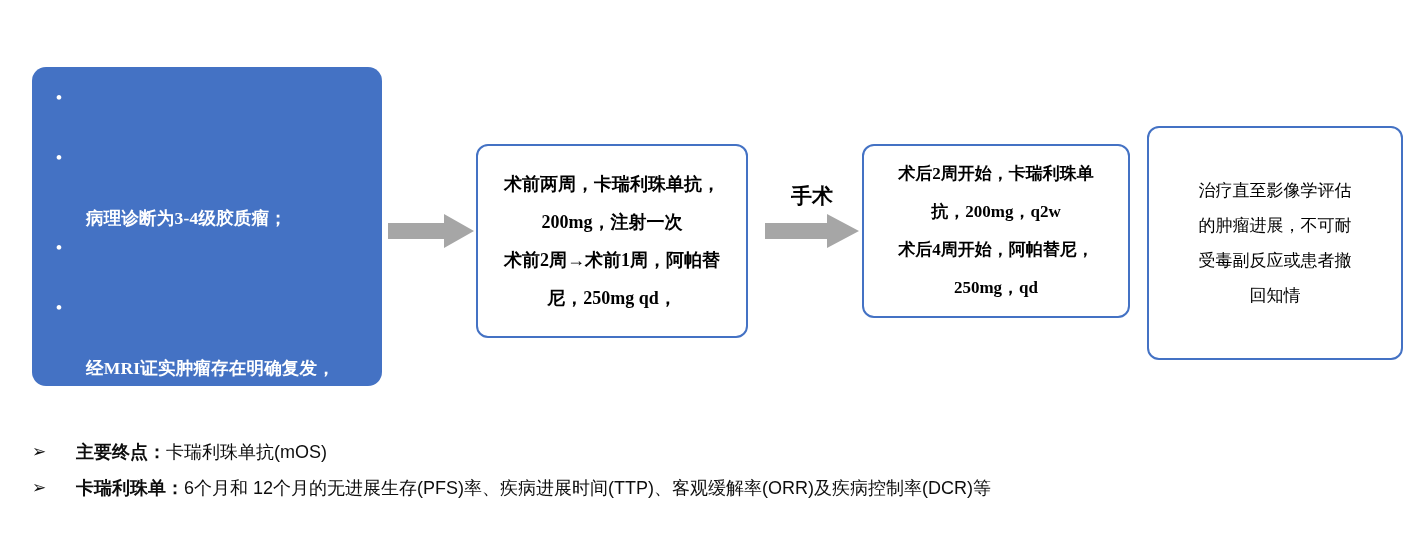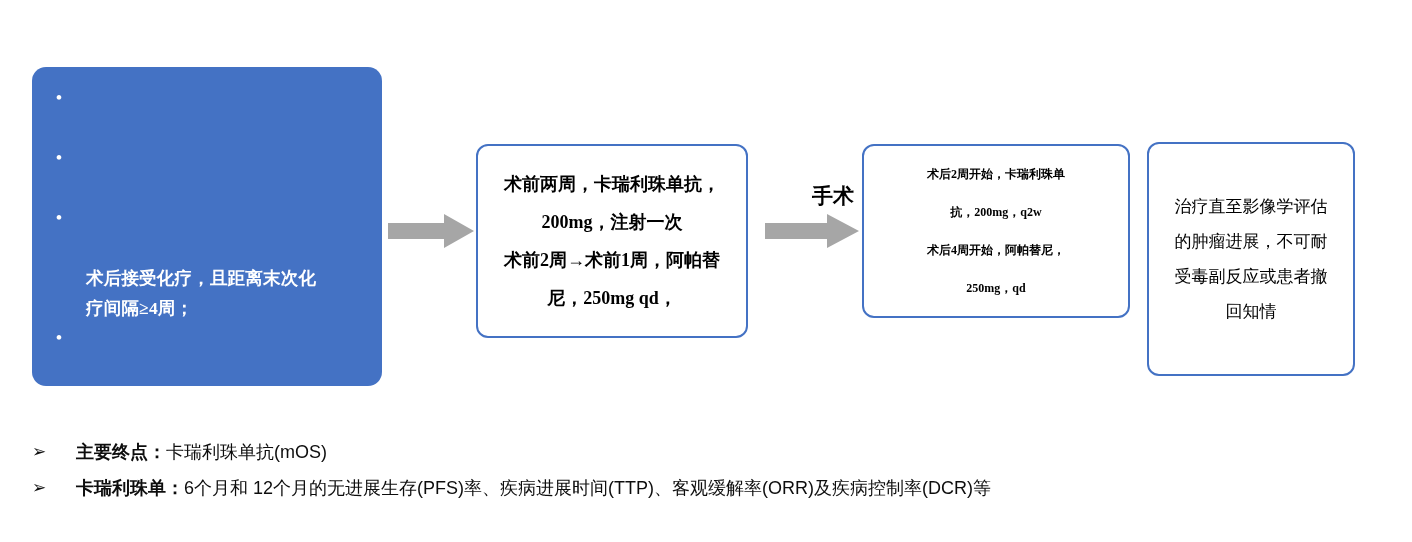--- a/index.html
+++ b/index.html
@@ -89,28 +89,28 @@
 
   #box-postop {
     left: 862px;
     top: 144px;
     width: 268px;
     height: 174px;
     padding: 6px 10px;
   }
   #box-postop .box-text {
     font-family: "Liberation Serif", "DejaVu Serif", serif;
-    font-size: 12px;
+    font-size: 17px;
     line-height: 38px;
   }
 
   #box-until-progression {
     left: 1147px;
-    top: 142px;
-    width: 208px;
+    top: 126px;
+    width: 256px;
     height: 234px;
     padding: 6px 14px;
   }
   #box-until-progression .box-text {
     font-family: "Liberation Sans", "DejaVu Sans", sans-serif;
     font-weight: 400;
     font-size: 17px;
     line-height: 35px;
   }
 
@@ -122,21 +122,21 @@
   }
   .flow-arrow svg { display: block; width: 100%; height: 100%; }
   #arrow-1 { left: 388px; top: 214px; width: 86px; }
   #arrow-2 { left: 765px; top: 214px; width: 94px; }
 
   .arrow-label {
     position: absolute;
     left: 770px;
     top: 182px;
     width: 84px;
-    text-align: right;
+    text-align: center;
     font-family: "Liberation Sans", "DejaVu Sans", sans-serif;
     font-size: 21px;
     font-weight: 700;
     color: #000000;
   }
 
   
   .endpoints {
     position: absolute;
     left: 24px;
@@ -172,25 +172,24 @@
 
 <div id="canvas">
 
   <div class="eligibility-box">
     <ul class="crit-list">
       <li class="crit-item">
         <span class="bullet">•</span>
       </li>
       <li class="crit-item">
         <span class="bullet">•</span>
-      </li>
-      <li class="crit-item">
-        <span class="bullet">•</span>
-        <span>术后接受化疗，且距离末次化
-疗间隔≥4周；</span>
+        <span>病理诊断为3-4级胶质瘤；</span>
+      </li>
+      <li class="crit-item">
+        <span class="bullet">•</span>
       </li>
       <li class="crit-item">
         <span class="bullet">•</span>
         <span>经MRI证实肿瘤存在明确复发，
 增强灶直径≥1cm，≥2个层面
 （层间距5mm），或经过再次
 活检或手术，病理证实为复发</span>
       </li>
 
     </ul>

